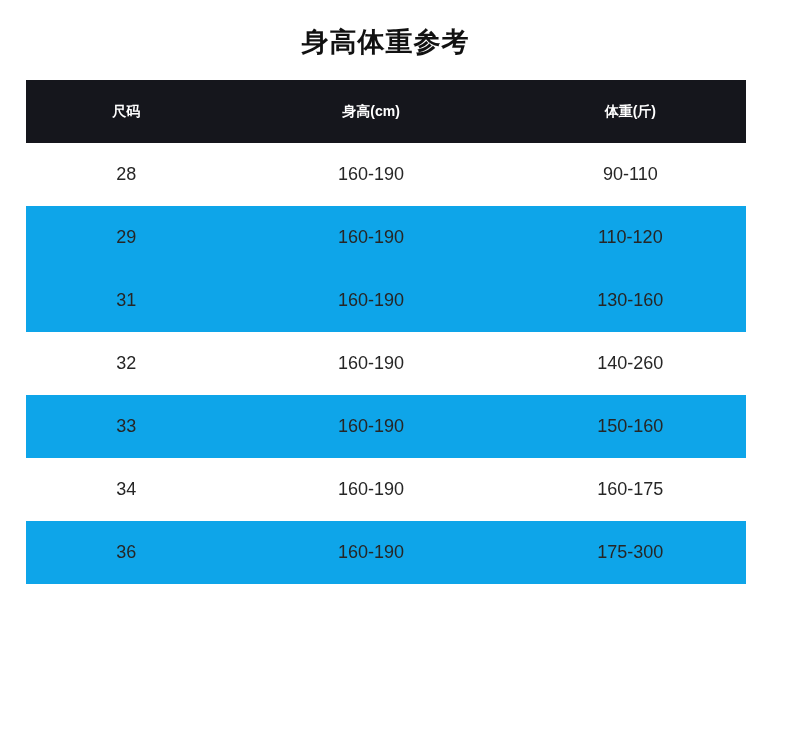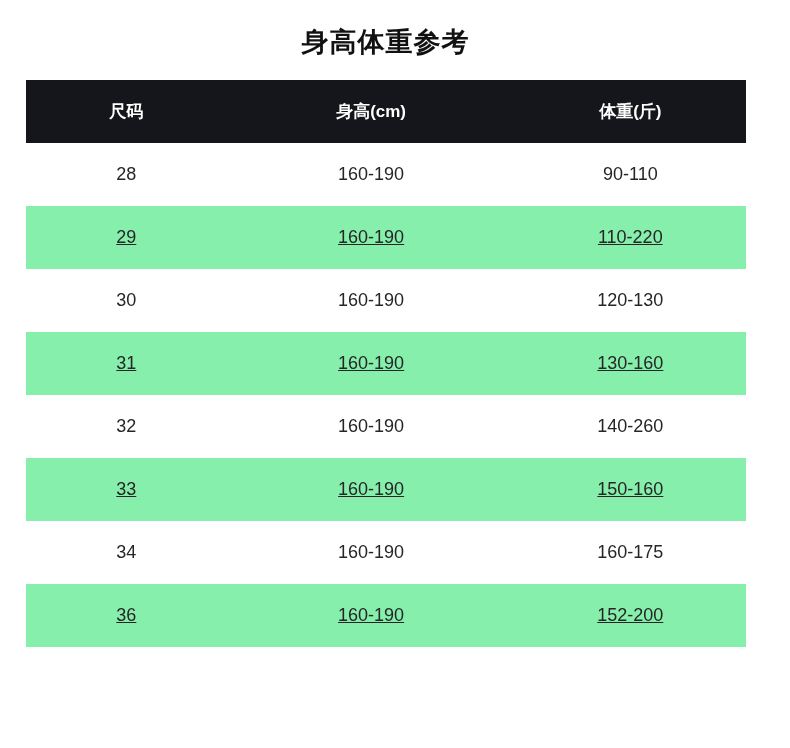--- a/index.html
+++ b/index.html
@@ -36,42 +36,41 @@
     margin: 0 auto;
   }
   table.size-table {
     width: 100%;
     border-collapse: collapse;
     table-layout: fixed;
   }
   table.size-table thead th {
     background: #15161c;
     color: #ffffff;
-    font-size: 17px;
+    font-size: 14px;
     font-weight: bold;
     height: 63px;
     line-height: 63px;
     padding: 0;
     text-align: center;
   }
   table.size-table tbody td {
     height: 63px;
     line-height: 63px;
     font-size: 18px;
     text-align: center;
     color: #262626;
     padding: 0;
     font-weight: normal;
   }
   table.size-table tbody tr.odd-row td {
     background: #ffffff;
   }
   table.size-table tbody tr.even-row td {
-    background: #86efac;
-    text-decoration: underline;
+    background: #0ea5e9;
   }
   .col-size { width: 28%; }
   .col-height { width: 40%; }
   .col-weight { width: 32%; }
 </style>
 </head>
 <body>
 
 <div class="page">
 
@@ -93,26 +92,21 @@
       </thead>
       <tbody>
         <tr class="odd-row">
           <td>28</td>
           <td>160-190</td>
           <td>90-110</td>
         </tr>
         <tr class="even-row">
           <td>29</td>
           <td>160-190</td>
-          <td>110-220</td>
-        </tr>
-        <tr class="odd-row">
-          <td>30</td>
-          <td>160-190</td>
-          <td>120-130</td>
+          <td>110-120</td>
         </tr>
         <tr class="even-row">
           <td>31</td>
           <td>160-190</td>
           <td>130-160</td>
         </tr>
         <tr class="odd-row">
           <td>32</td>
           <td>160-190</td>
           <td>140-260</td>
@@ -123,19 +117,19 @@
           <td>150-160</td>
         </tr>
         <tr class="odd-row">
           <td>34</td>
           <td>160-190</td>
           <td>160-175</td>
         </tr>
         <tr class="even-row">
           <td>36</td>
           <td>160-190</td>
-          <td>152-200</td>
+          <td>175-300</td>
         </tr>
       </tbody>
     </table>
   </div>
 
 </div>
 
 </body></html>

